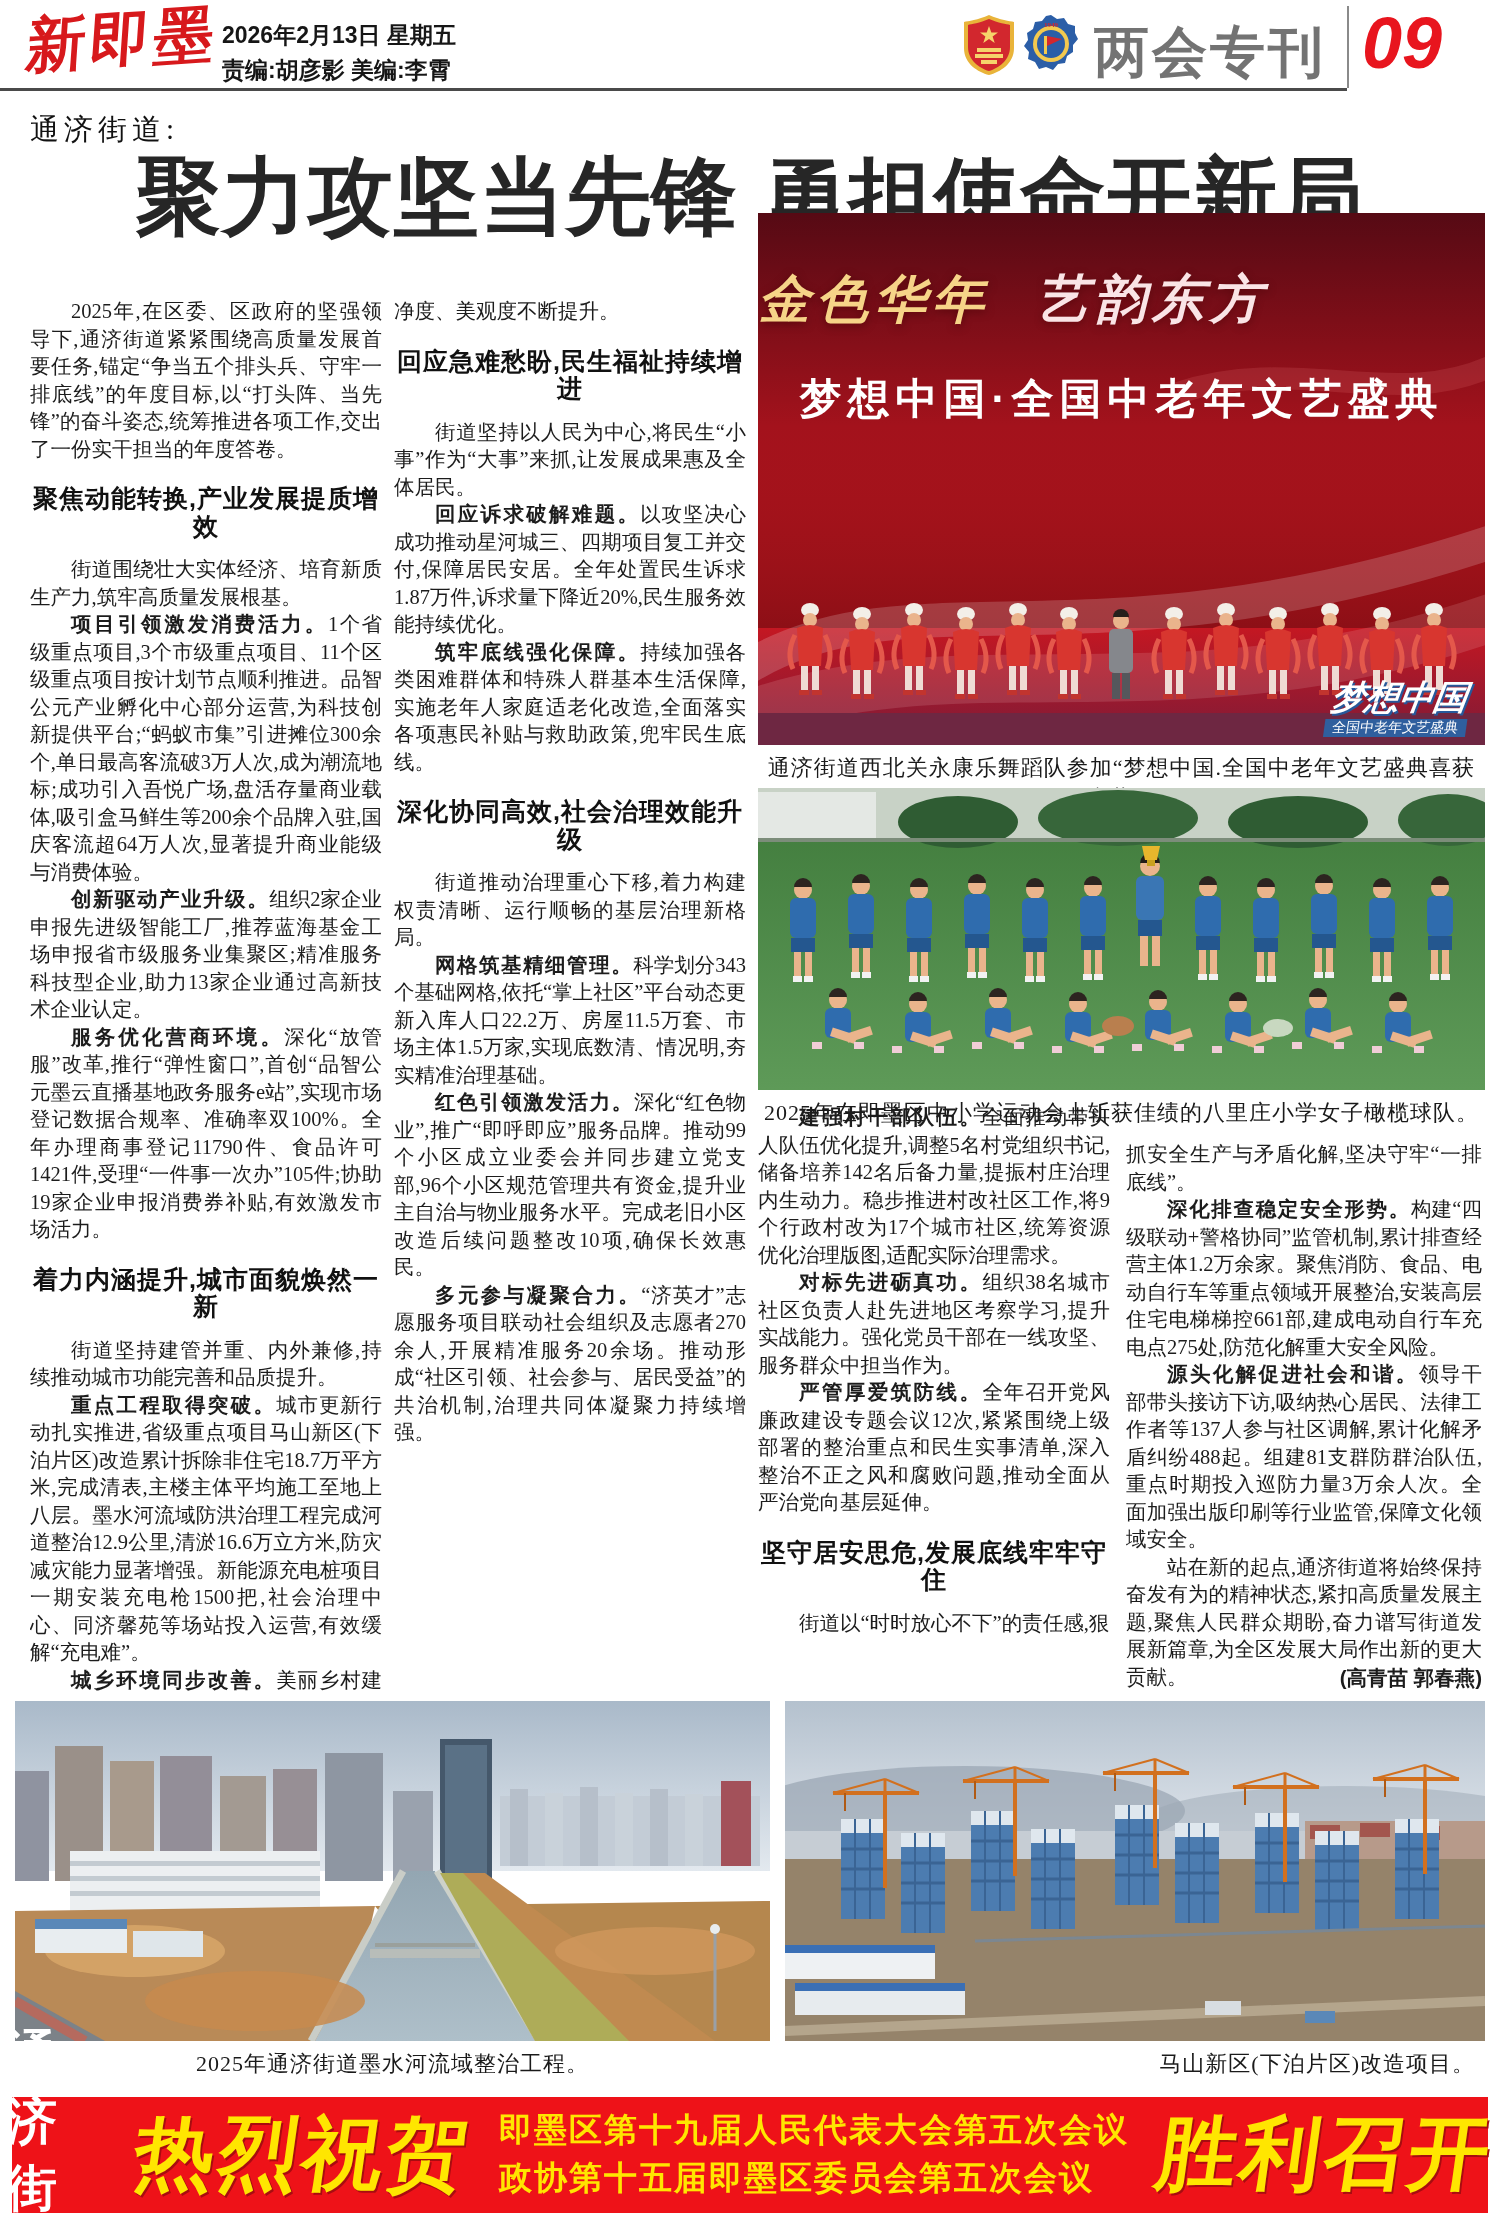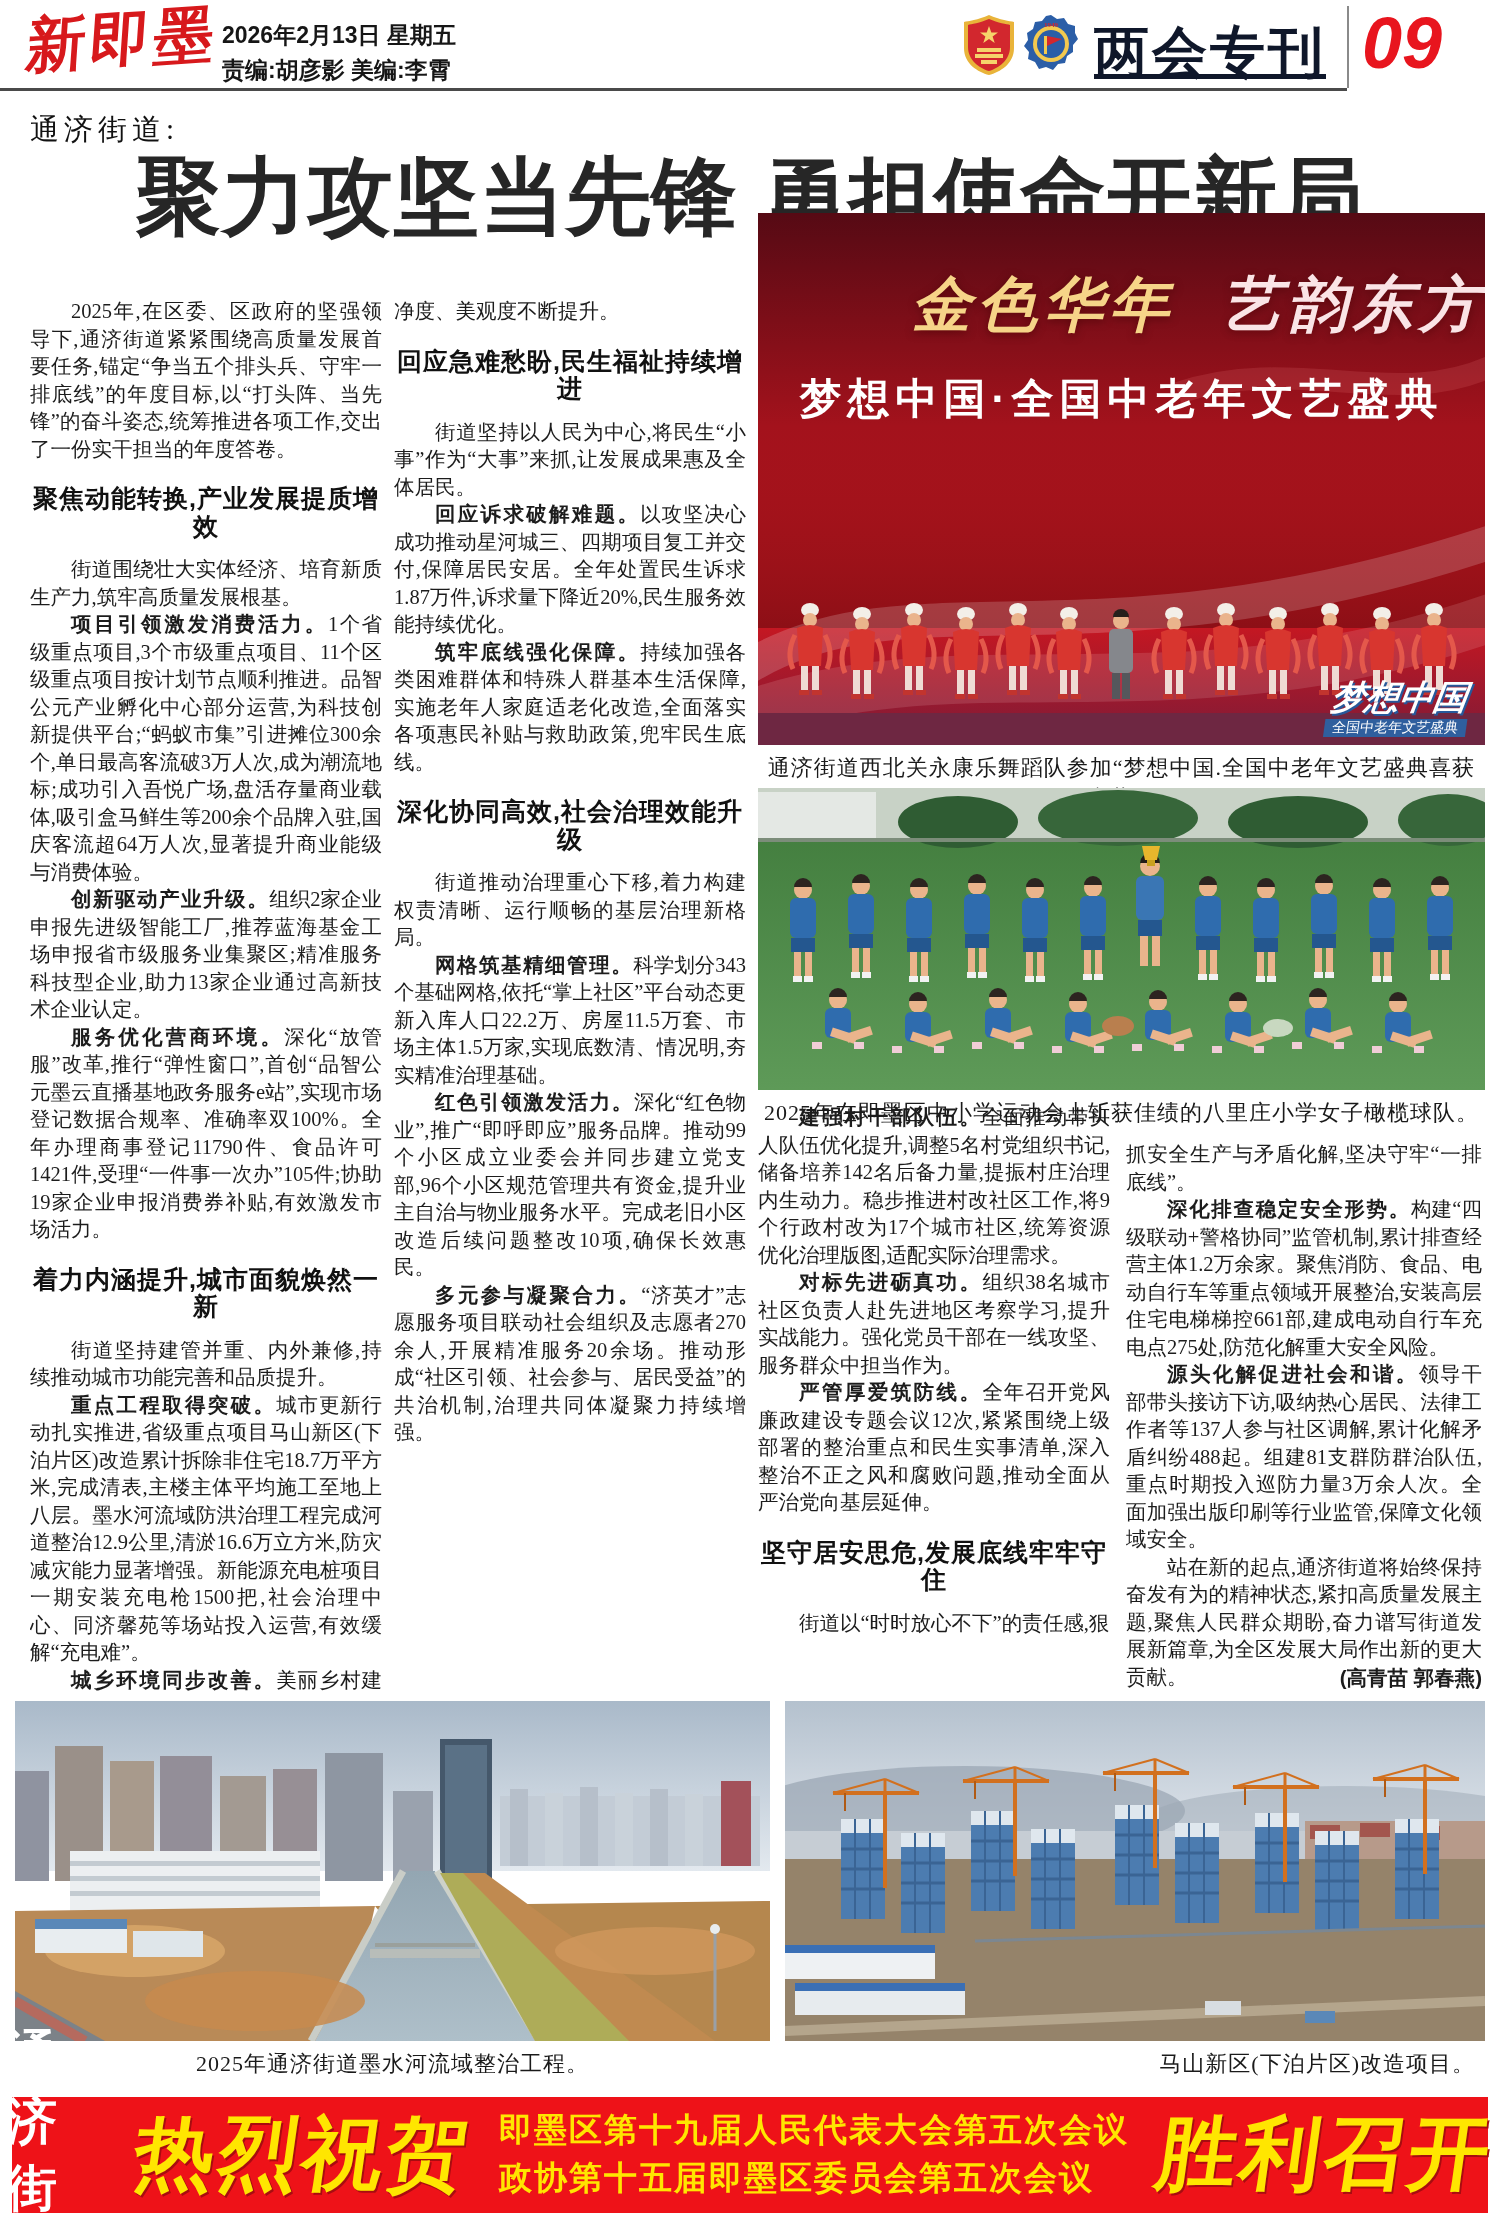--- a/index.html
+++ b/index.html
@@ -7,21 +7,21 @@
         font-family:"Liberation Serif","DejaVu Serif",serif;color:#141414;overflow:hidden;
         outline:1px solid #d8d8d6;}
   
   .logo{position:absolute;left:26px;top:10px;font-size:60px;font-weight:bold;color:#d7191c;
         transform:rotate(-4deg) skewX(-8deg);letter-spacing:4px;line-height:1;}
   .pub-info{position:absolute;left:222px;top:18px;font-size:23px;font-weight:bold;
         font-family:"Liberation Sans","DejaVu Sans",sans-serif;line-height:1.5;color:#161616;}
   .emblem{position:absolute;top:14px;width:54px;height:62px;}
   .emblem-national{left:962px;} .emblem-cppcc{left:1024px;}
   .section-title{position:absolute;left:1094px;top:16px;font-size:55px;font-weight:900;
-        font-family:"Liberation Sans","DejaVu Sans",sans-serif;letter-spacing:3px;color:#0f172a;text-decoration:underline;}
+        font-family:"Liberation Sans","DejaVu Sans",sans-serif;letter-spacing:3px;color:#737373;}
   .vline{position:absolute;left:1347px;top:6px;width:2px;height:82px;background:#8a8a8a;}
   .page-no{position:absolute;left:1362px;top:2px;font-size:72px;font-weight:bold;font-style:italic;
         color:#e8151e;font-family:"Liberation Sans","DejaVu Sans",sans-serif;}
   .header-rule{position:absolute;left:0;top:88px;width:1347px;height:3px;background:#4a4a4a;}
   
   .kicker{position:absolute;left:30px;top:110px;font-size:29px;letter-spacing:5px;color:#111;}
   .headline{position:absolute;left:0;top:150px;width:100%;text-align:center;font-size:85px;
         font-weight:900;font-family:"Liberation Sans","DejaVu Sans",sans-serif;color:#262626;
         letter-spacing:1px;line-height:1.1;}
   
@@ -41,21 +41,21 @@
   #photo-stage{left:758px;top:213px;width:727px;height:532px;background:#8d0f16;}
   #photo-rugby{left:758px;top:788px;width:727px;height:302px;}
   #photo-river{left:15px;top:1701px;width:755px;height:340px;}
   #photo-constr{left:785px;top:1701px;width:700px;height:340px;}
   .caption{position:absolute;font-size:22px;color:#1a1a1a;letter-spacing:1px;}
   #cap-stage{left:758px;top:753px;width:727px;text-align:center;}
   #cap-rugby{left:758px;top:1098px;width:727px;text-align:center;}
   #cap-river{left:15px;top:2049px;width:755px;text-align:center;}
   #cap-constr{left:785px;top:2049px;width:690px;text-align:right;}
   
-  .stage-cal{position:absolute;top:52px;left:0;width:100%;text-align:right;font-size:60px;
+  .stage-cal{position:absolute;top:52px;left:0;width:100%;text-align:left;font-size:52px;
         font-weight:bold;font-style:italic;letter-spacing:6px;white-space:nowrap;}
   .stage-cal .gold{color:#f6d488;text-shadow:0 2px 8px rgba(60,0,0,.55);margin-right:46px;}
   .stage-cal .pinkw{color:#fae4e6;text-shadow:0 2px 8px rgba(60,0,0,.45);}
   .stage-sub{position:absolute;top:158px;left:0;width:100%;text-align:center;color:#ffffff;
         font-size:42px;font-weight:bold;letter-spacing:6px;font-family:"Liberation Sans",sans-serif;}
   .stage-award{position:absolute;top:252px;left:0;width:100%;text-align:center;color:#fff7dc;
         font-size:104px;font-weight:900;letter-spacing:26px;text-indent:26px;
         font-family:"Liberation Sans",sans-serif;text-shadow:0 3px 10px rgba(90,0,0,.5);}
   .stage-logo{position:absolute;right:16px;bottom:8px;text-align:center;color:#fff;
         transform:skewX(-8deg);line-height:1.1;}

